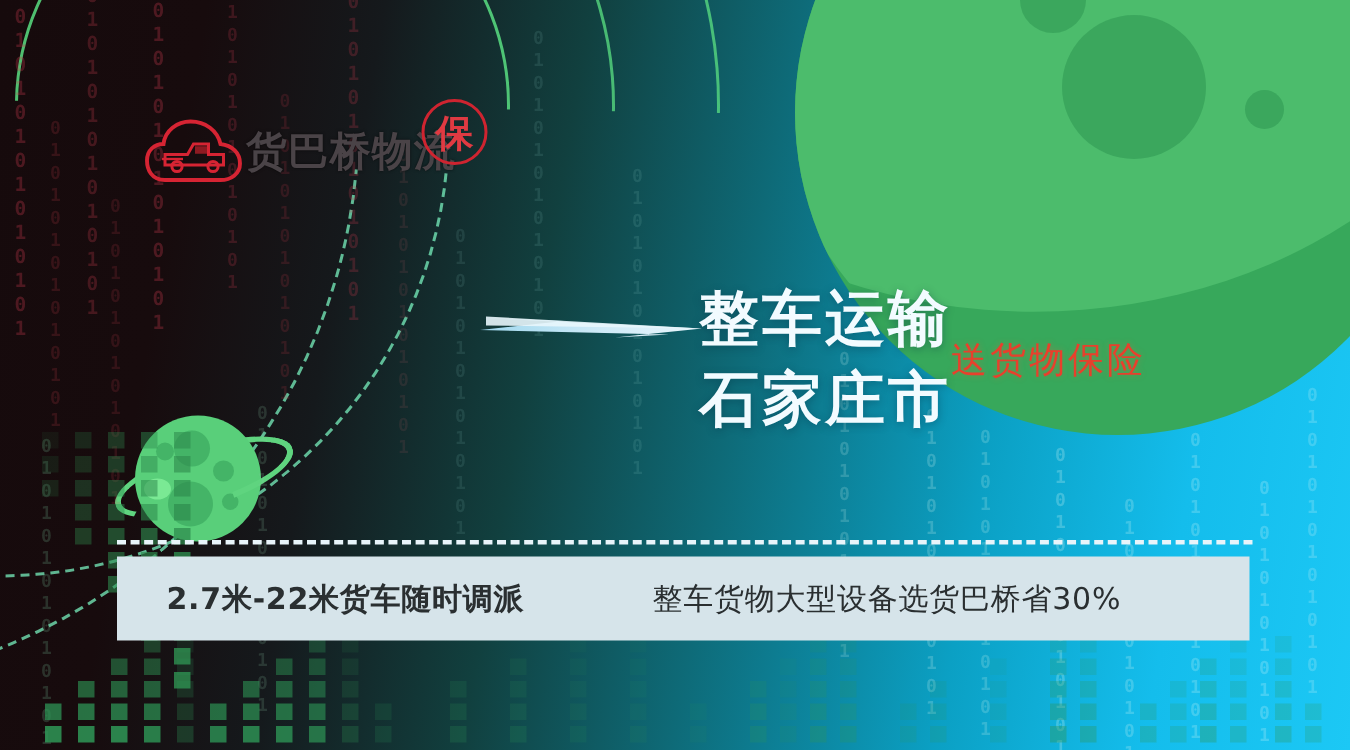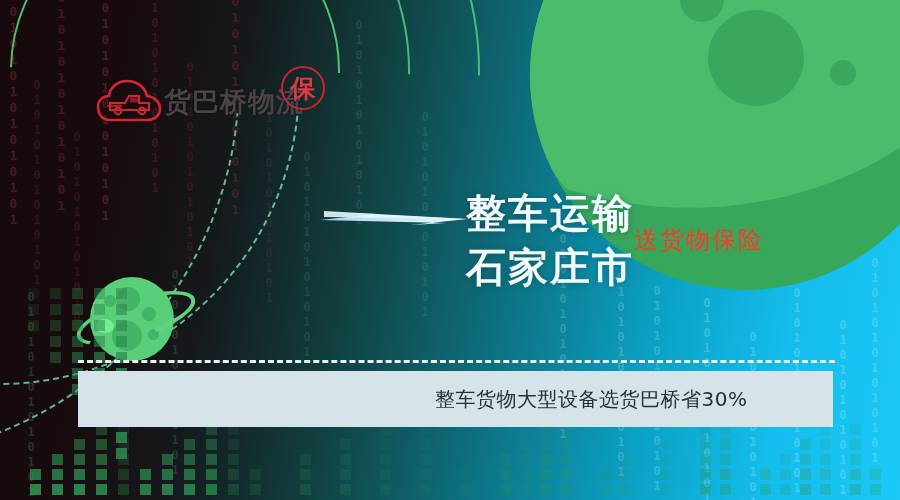--- a/index.html
+++ b/index.html
@@ -393,16 +393,17 @@
 
   <div class="dest">
     <div>整车运输</div>
     <div>石家庄市</div>
   </div>
 
   <div class="insure">送货物保险</div>
 
   <div class="dashline"></div>
   <div class="botbar">
+    <div class="t1">2.7米-22米货车随时调派</div>
     <div class="t2">整车货物大型设备选货巴桥省30%</div>
   </div>
 
 </div>
 
 </body></html>

